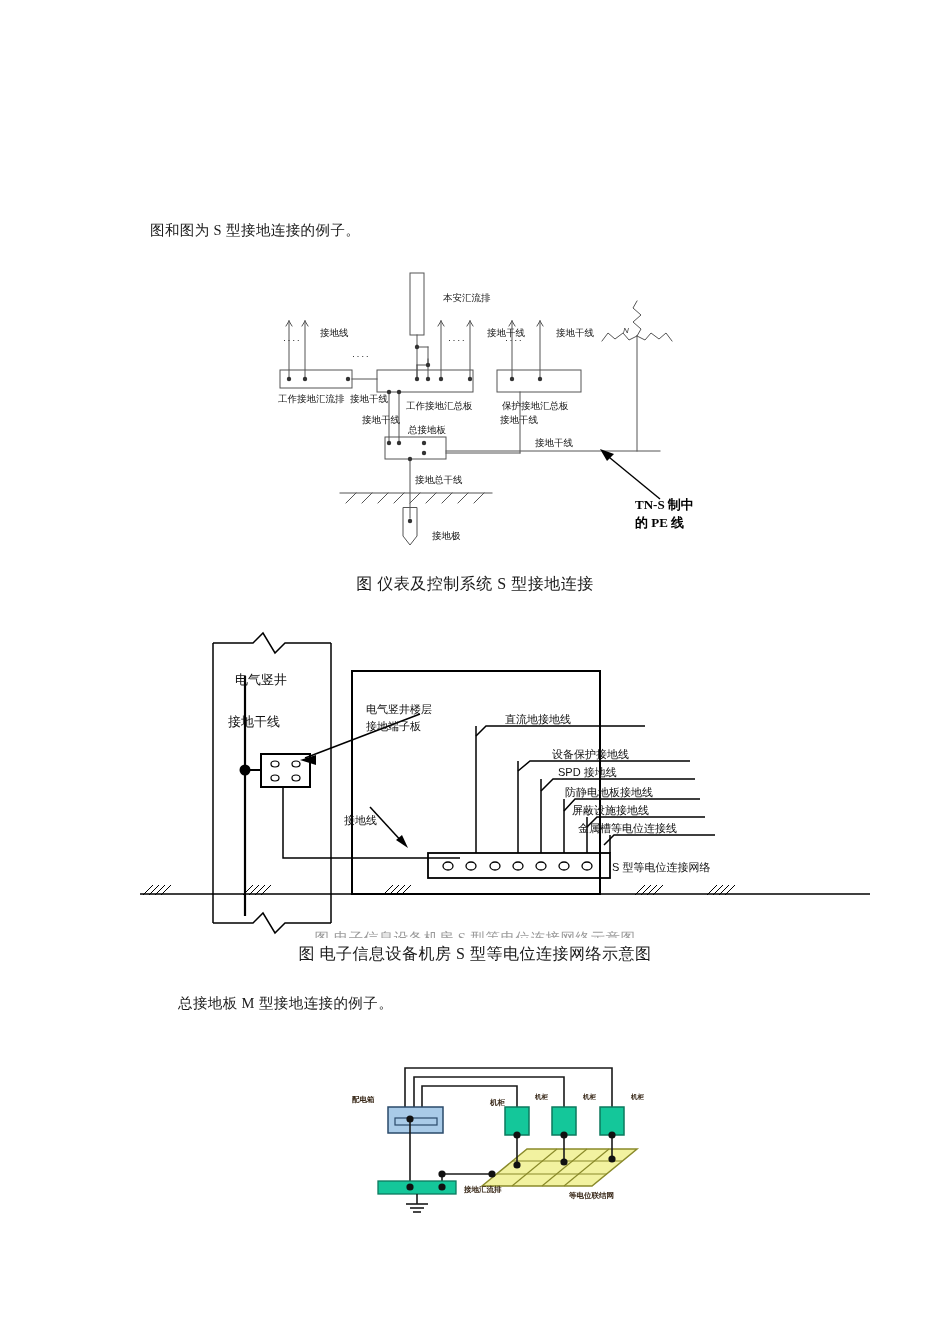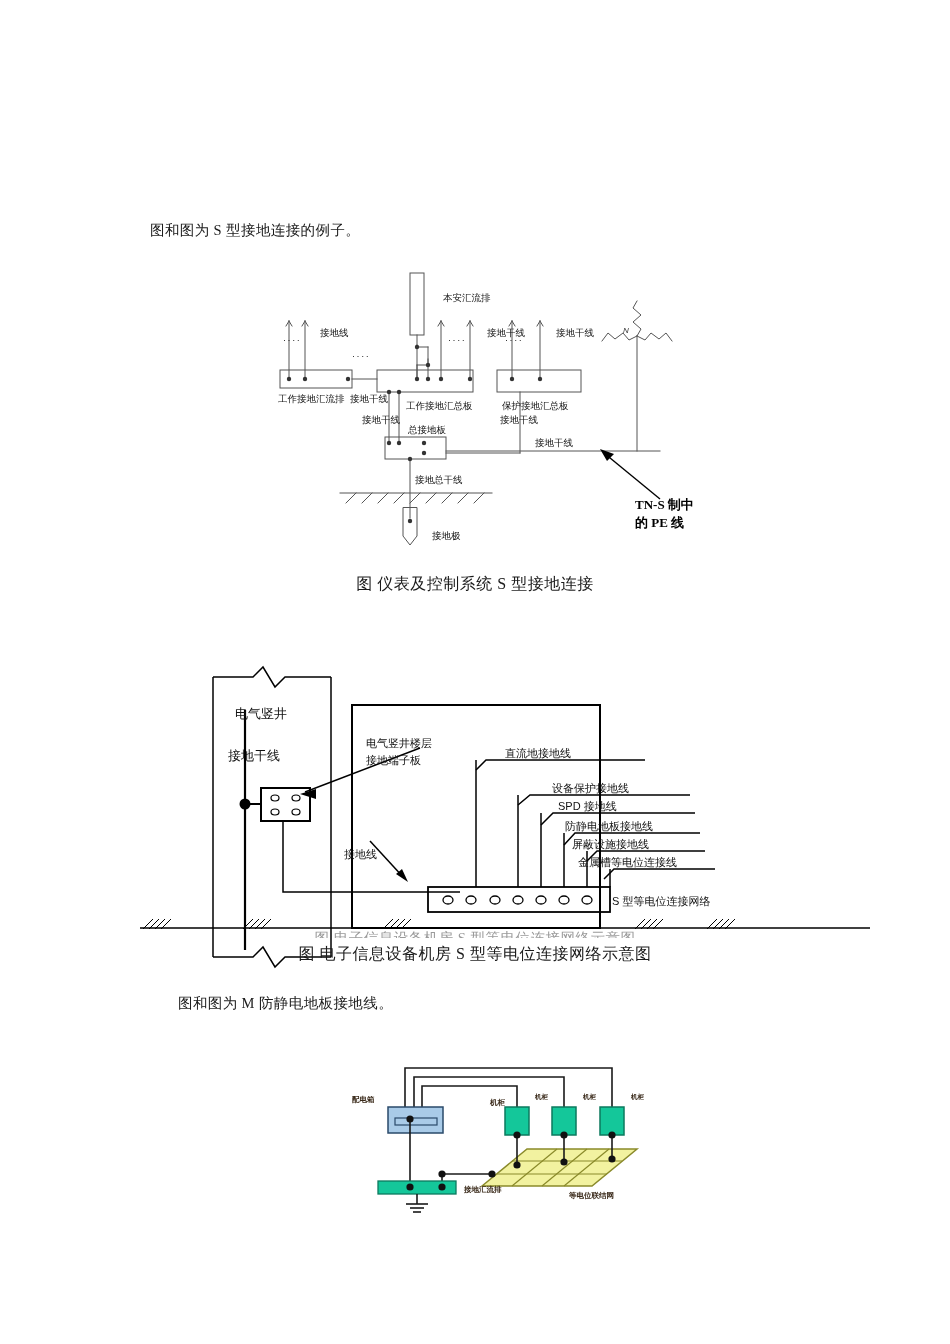--- a/index.html
+++ b/index.html
@@ -133,21 +133,21 @@
       <text class="t" x="415" y="212" font-size="9.5" fill="#111">接地总干线</text>
       <text class="t" x="432" y="268" font-size="9.5" fill="#111">接地极</text>
       <text class="t" x="623" y="62" font-size="8" fill="#333" font-style="italic">N</text>
       <text x="635" y="238" font-size="13" font-weight="bold" fill="#000">TN-S 制中</text>
       <text x="635" y="256" font-size="13" font-weight="bold" fill="#000">的 PE 线</text>
     </svg>
   </div>
 
   <div class="caption" style="top:528px;">图 仪表及控制系统 S 型接地连接</div>
 
-  <div class="fig" style="left:0px;top:619px;">
+  <div class="fig" style="left:0px;top:585px;">
     <svg width="950" height="305" viewBox="0 0 950 305">
       <g stroke="#000" fill="none" stroke-width="1.5">
 
         <path d="M213 12 L213 292"></path>
         <path d="M331 12 L331 292"></path>
 
         <path d="M213 12 L253 12 L263 2 L275 22 L285 12 L331 12"></path>
 
         <path d="M213 292 L253 292 L263 282 L275 302 L285 292 L331 292"></path>
 
@@ -245,21 +245,21 @@
       <text class="t" x="565" y="165" font-size="11" fill="#111">防静电地板接地线</text>
       <text class="t" x="572" y="183" font-size="11" fill="#111">屏蔽设施接地线</text>
       <text class="t" x="578" y="201" font-size="11" fill="#111">金属槽等电位连接线</text>
       <text class="t" x="612" y="240" font-size="11" fill="#111">S 型等电位连接网络</text>
     </svg>
   </div>
 
   <div class="caption-ghost" style="top:883px;">图 电子信息设备机房 S 型等电位连接网络示意图</div>
   <div class="caption" style="top:898px;">图 电子信息设备机房 S 型等电位连接网络示意图</div>
 
-  <div class="para" style="left:178px;top:946px;">图和图为 M 防静电地板接地线。</div>
+  <div class="para" style="left:178px;top:946px;">总接地板 M 型接地连接的例子。</div>
 
   <div class="fig" style="left:12px;top:1015px;">
     <svg width="950" height="160" viewBox="0 0 950 160">
 
       <g stroke="#1a1a1a" stroke-width="1.6" fill="none">
         <path d="M393 46 L393 7 L600 7 L600 46"></path>
         <path d="M402 46 L402 16 L552 16 L552 46"></path>
         <path d="M410 46 L410 25 L505 25 L505 46"></path>
       </g>
 

